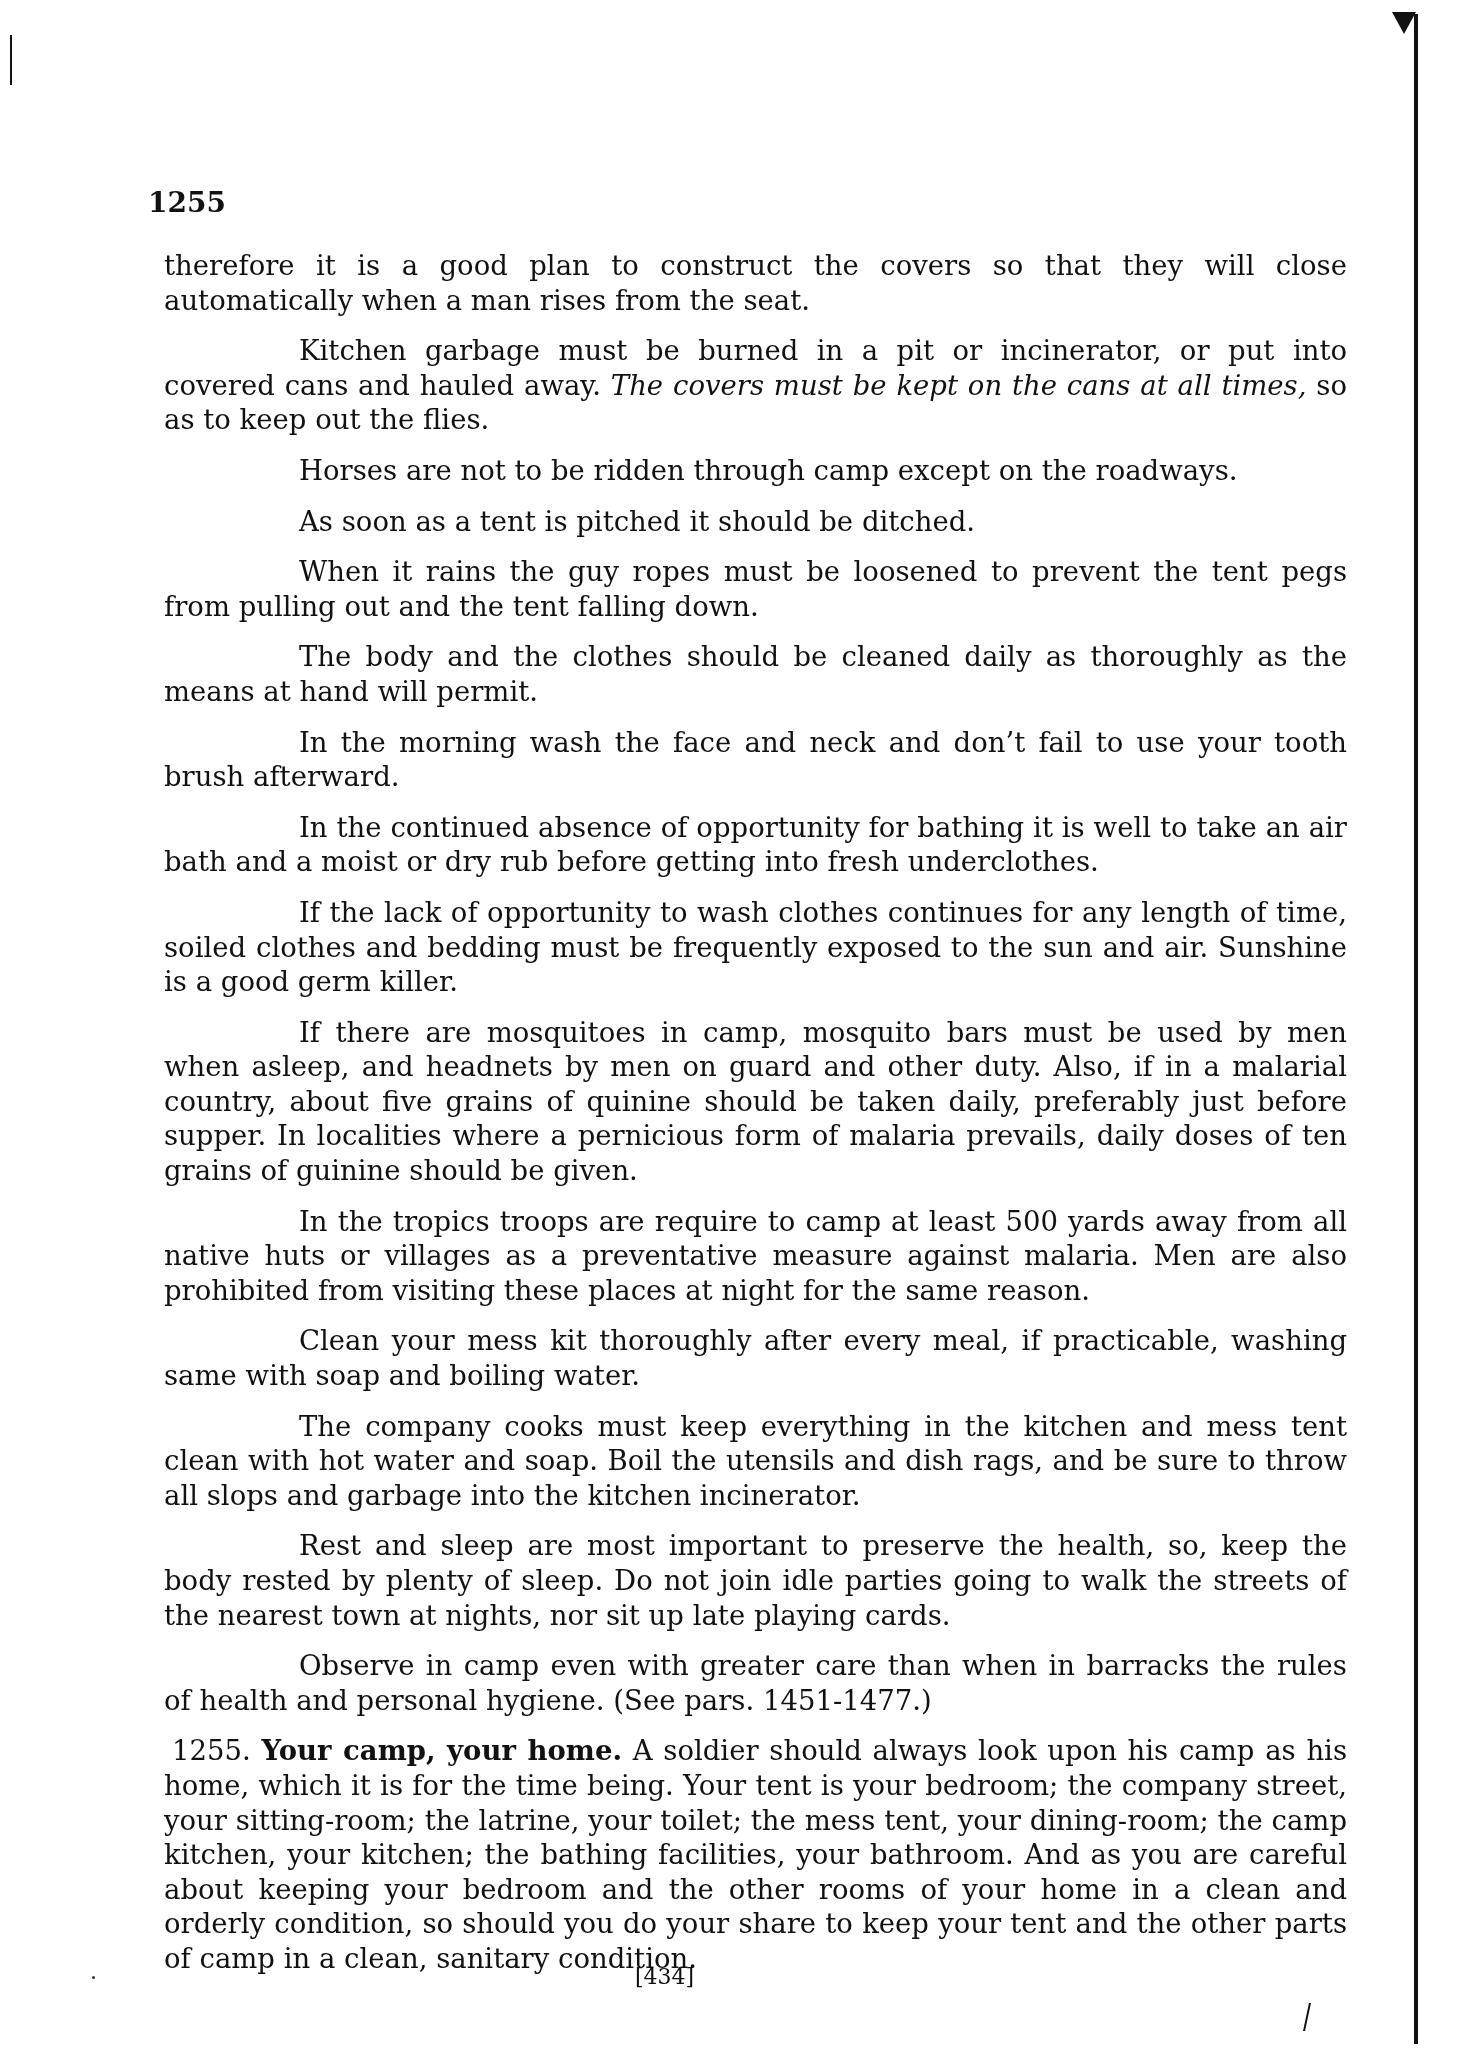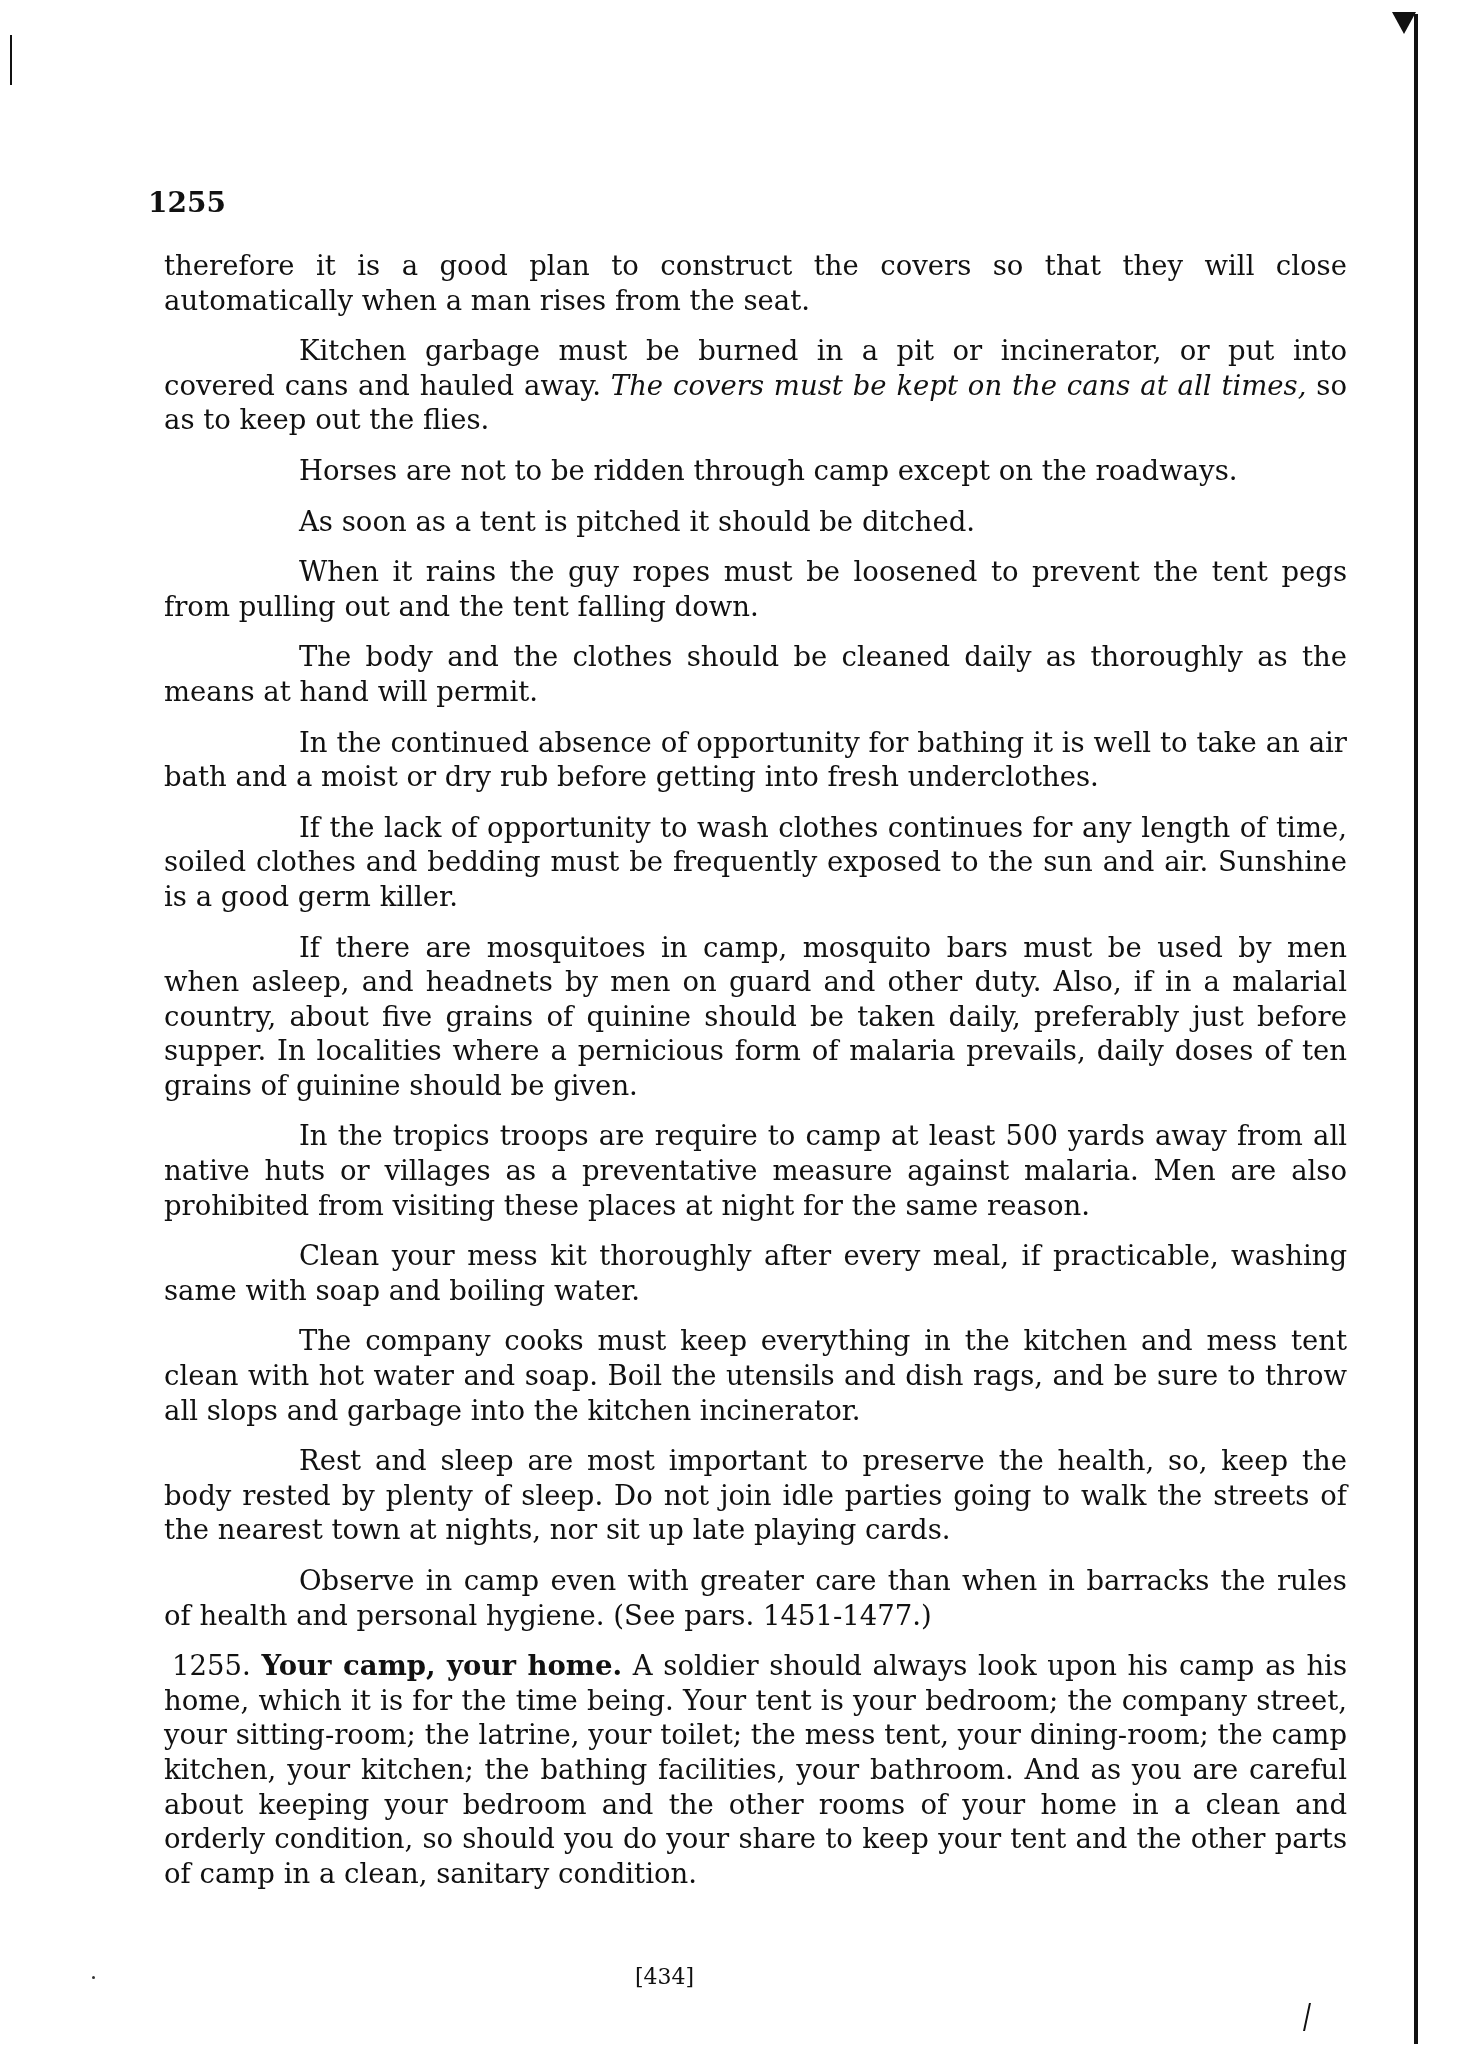--- a/index.html
+++ b/index.html
@@ -31,20 +31,21 @@
 <div class="running-head">1255</div>
 
 <div class="body">
   <div id="paras">
       <p><span>therefore it is a good plan to construct the covers so that they will close automatically when a man rises from the seat.</span></p>
       <p class="indent"><span>Kitchen garbage must be burned in a pit or incinerator, or put into </span><span style="">covered</span><span> cans and hauled away. </span><span style="font-style: italic;">The covers must be kept on the cans at all times,</span><span> so as to keep out the flies.</span></p>
       <p class="indent"><span>Horses are not to be ridden through camp except on the roadways.</span></p>
       <p class="indent"><span>As soon as a tent is pitched it should be ditched.</span></p>
       <p class="indent"><span>When it rains the guy ropes must be loosened to prevent the tent pegs from pulling out and the tent falling down.</span></p>
       <p class="indent"><span>The body and the clothes should be cleaned daily as thoroughly as the means at hand will permit.</span></p>
+      <p class="indent"><span>In the morning wash the face and neck and don’t fail to use your tooth brush afterward.</span></p>
       <p class="indent"><span>In the continued absence of opportunity for bathing it is well to take an air bath and a moist or dry rub before getting into fresh underclothes.</span></p>
       <p class="indent"><span>If the lack of opportunity to wash clothes continues for any length of time, soiled clothes and bedding must be frequently exposed to the sun and air.  Sunshine is a good germ killer.</span></p>
       <p class="indent"><span>If there are mosquitoes in camp, mosquito bars must be used by men when asleep, and headnets by men on guard and other duty.  Also, if in a malarial country, about five grains of quinine should be taken daily, preferably just before supper.  In localities where a pernicious form of malaria prevails, daily doses of ten grains of guinine should be given.</span></p>
       <p class="indent"><span>In the tropics troops are require to camp at least 500 yards away from all native huts or villages as a preventative measure against malaria.  Men are also prohibited from visiting these places at night for the same reason.</span></p>
       <p class="indent"><span>Clean your mess kit thoroughly after every meal, if practicable, washing same with soap and boiling water.</span></p>
       <p class="indent"><span>The company cooks must keep everything in the kitchen and mess tent clean with hot water and soap.  Boil the utensils and dish rags, and be sure to throw all slops and garbage into the kitchen incinerator.</span></p>
       <p class="indent"><span>Rest and sleep are most important to preserve the health, so, keep the body rested by plenty of sleep.  Do not join idle parties going to walk the streets of the nearest town at nights, nor sit up late playing cards.</span></p>
       <p class="indent"><span>Observe in camp even with greater care than when in barracks the rules of health and personal hygiene.  (See pars. 1451-1477.)</span></p>
     </div>
   <p style="text-indent:8px;">

